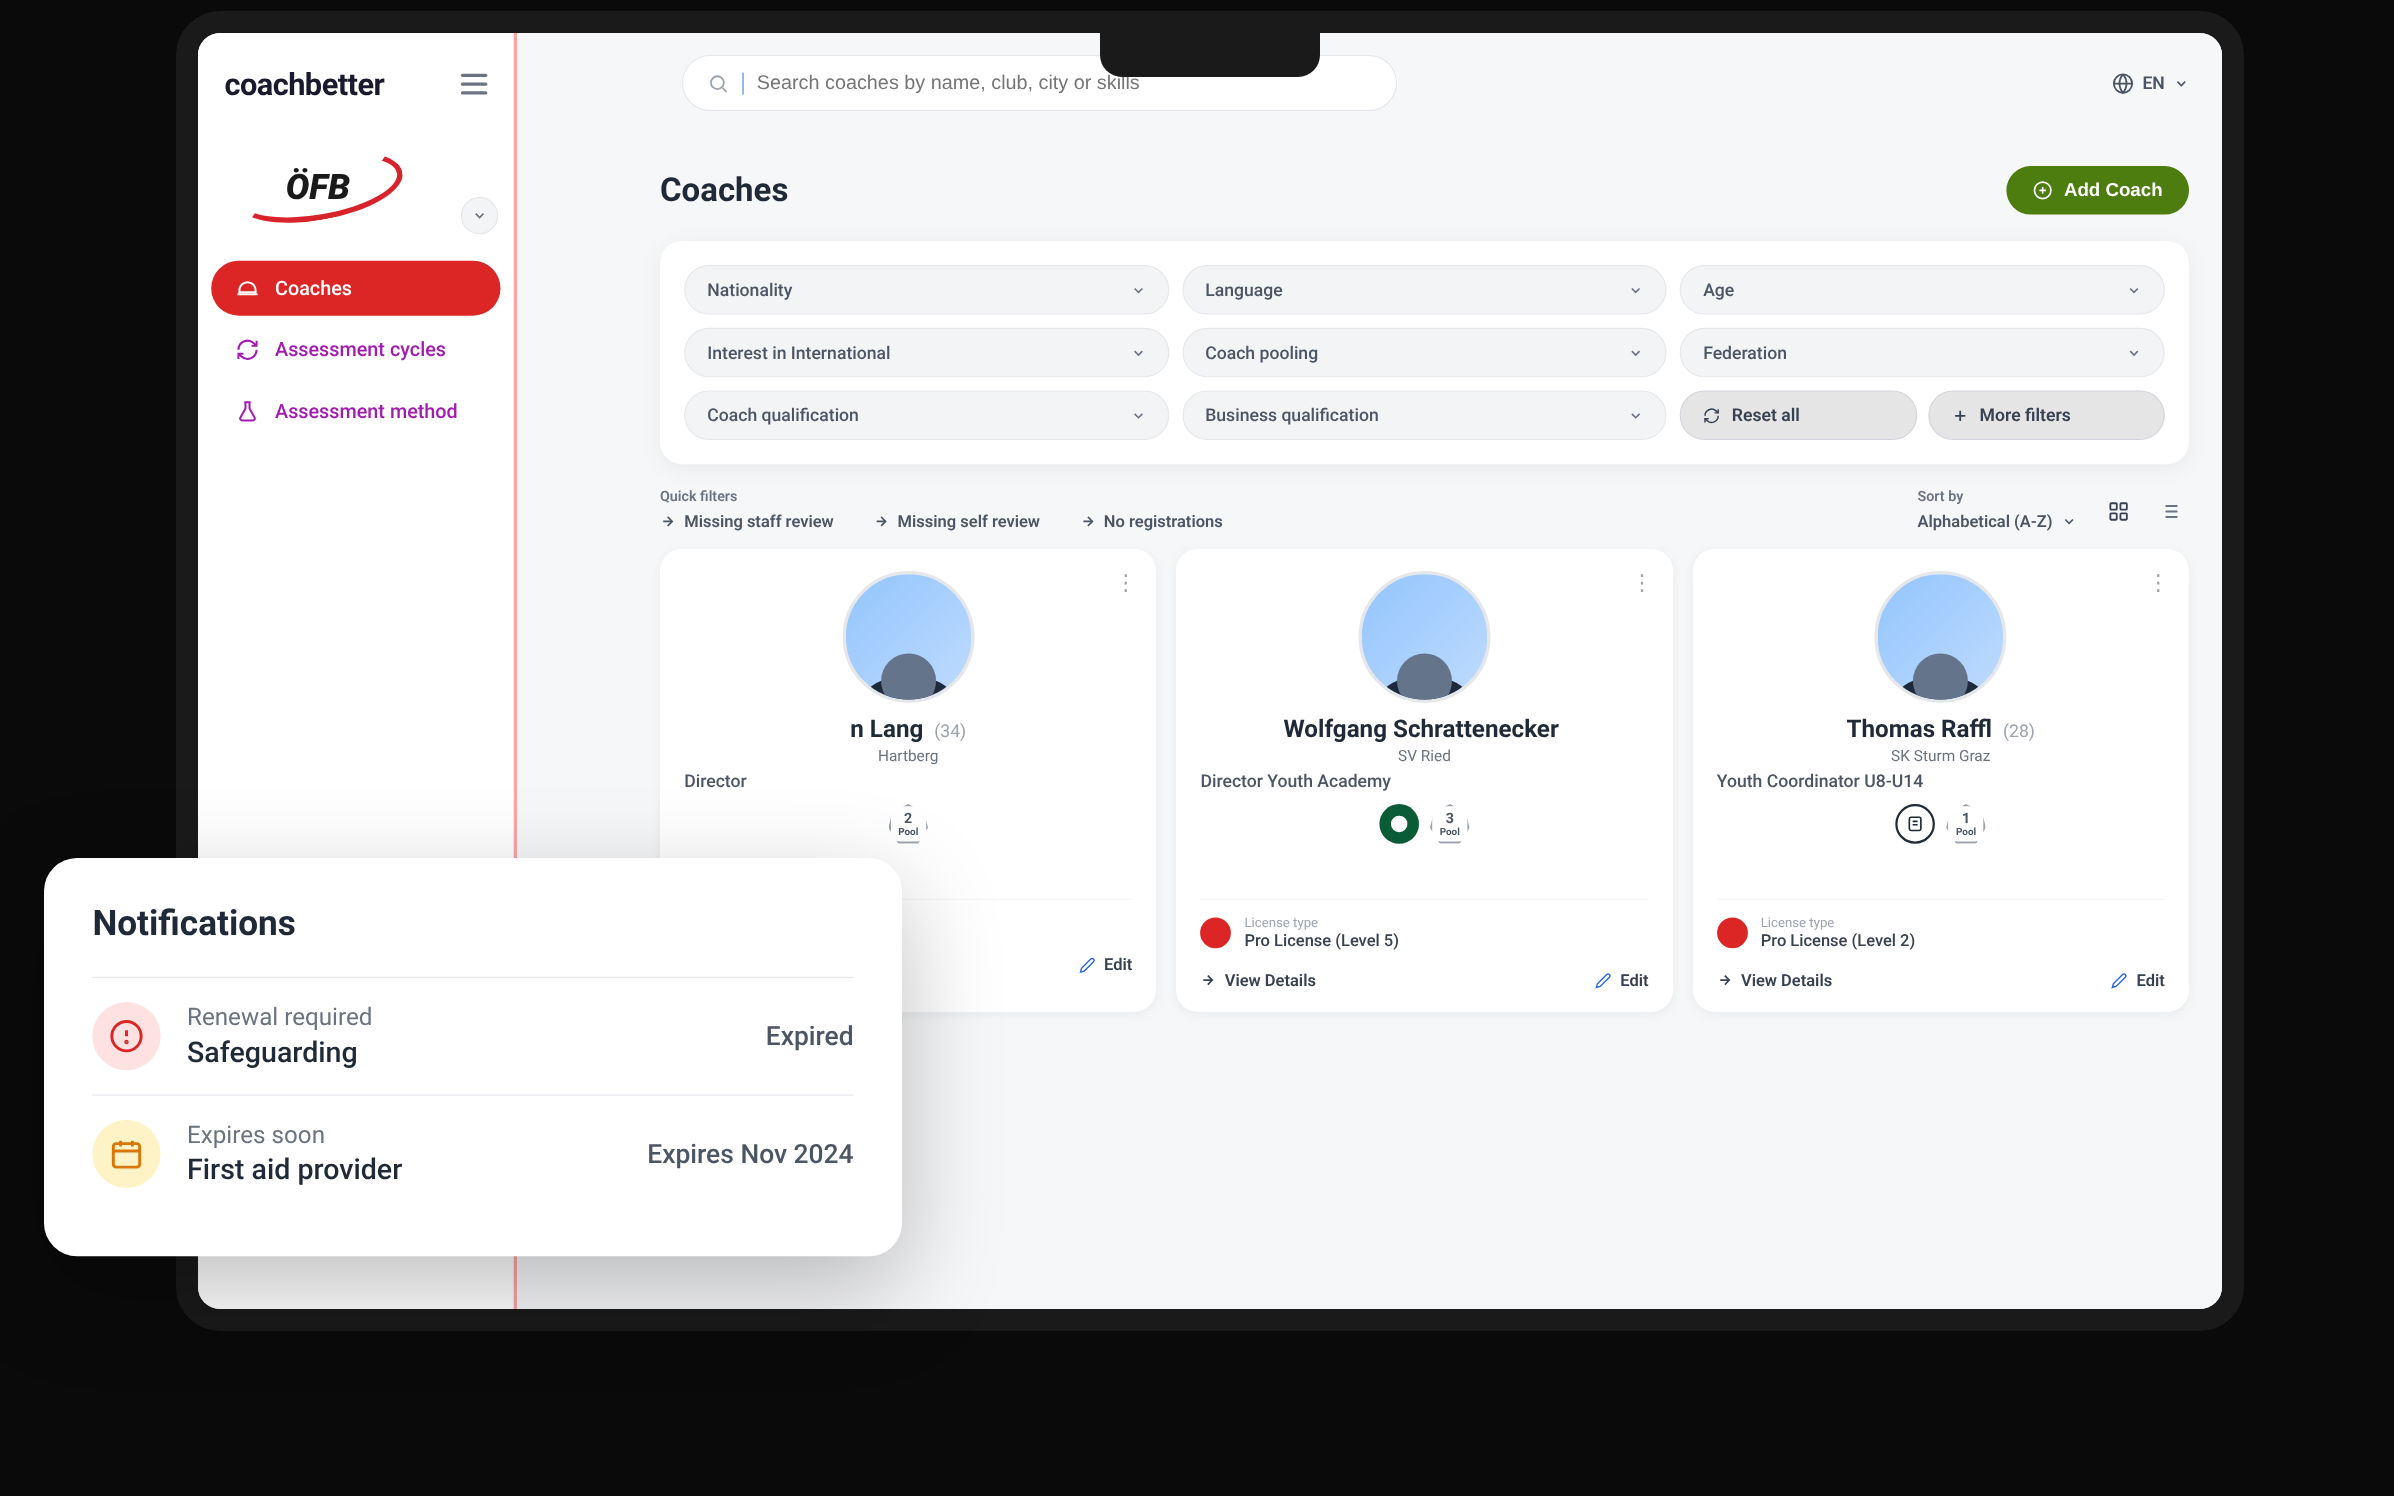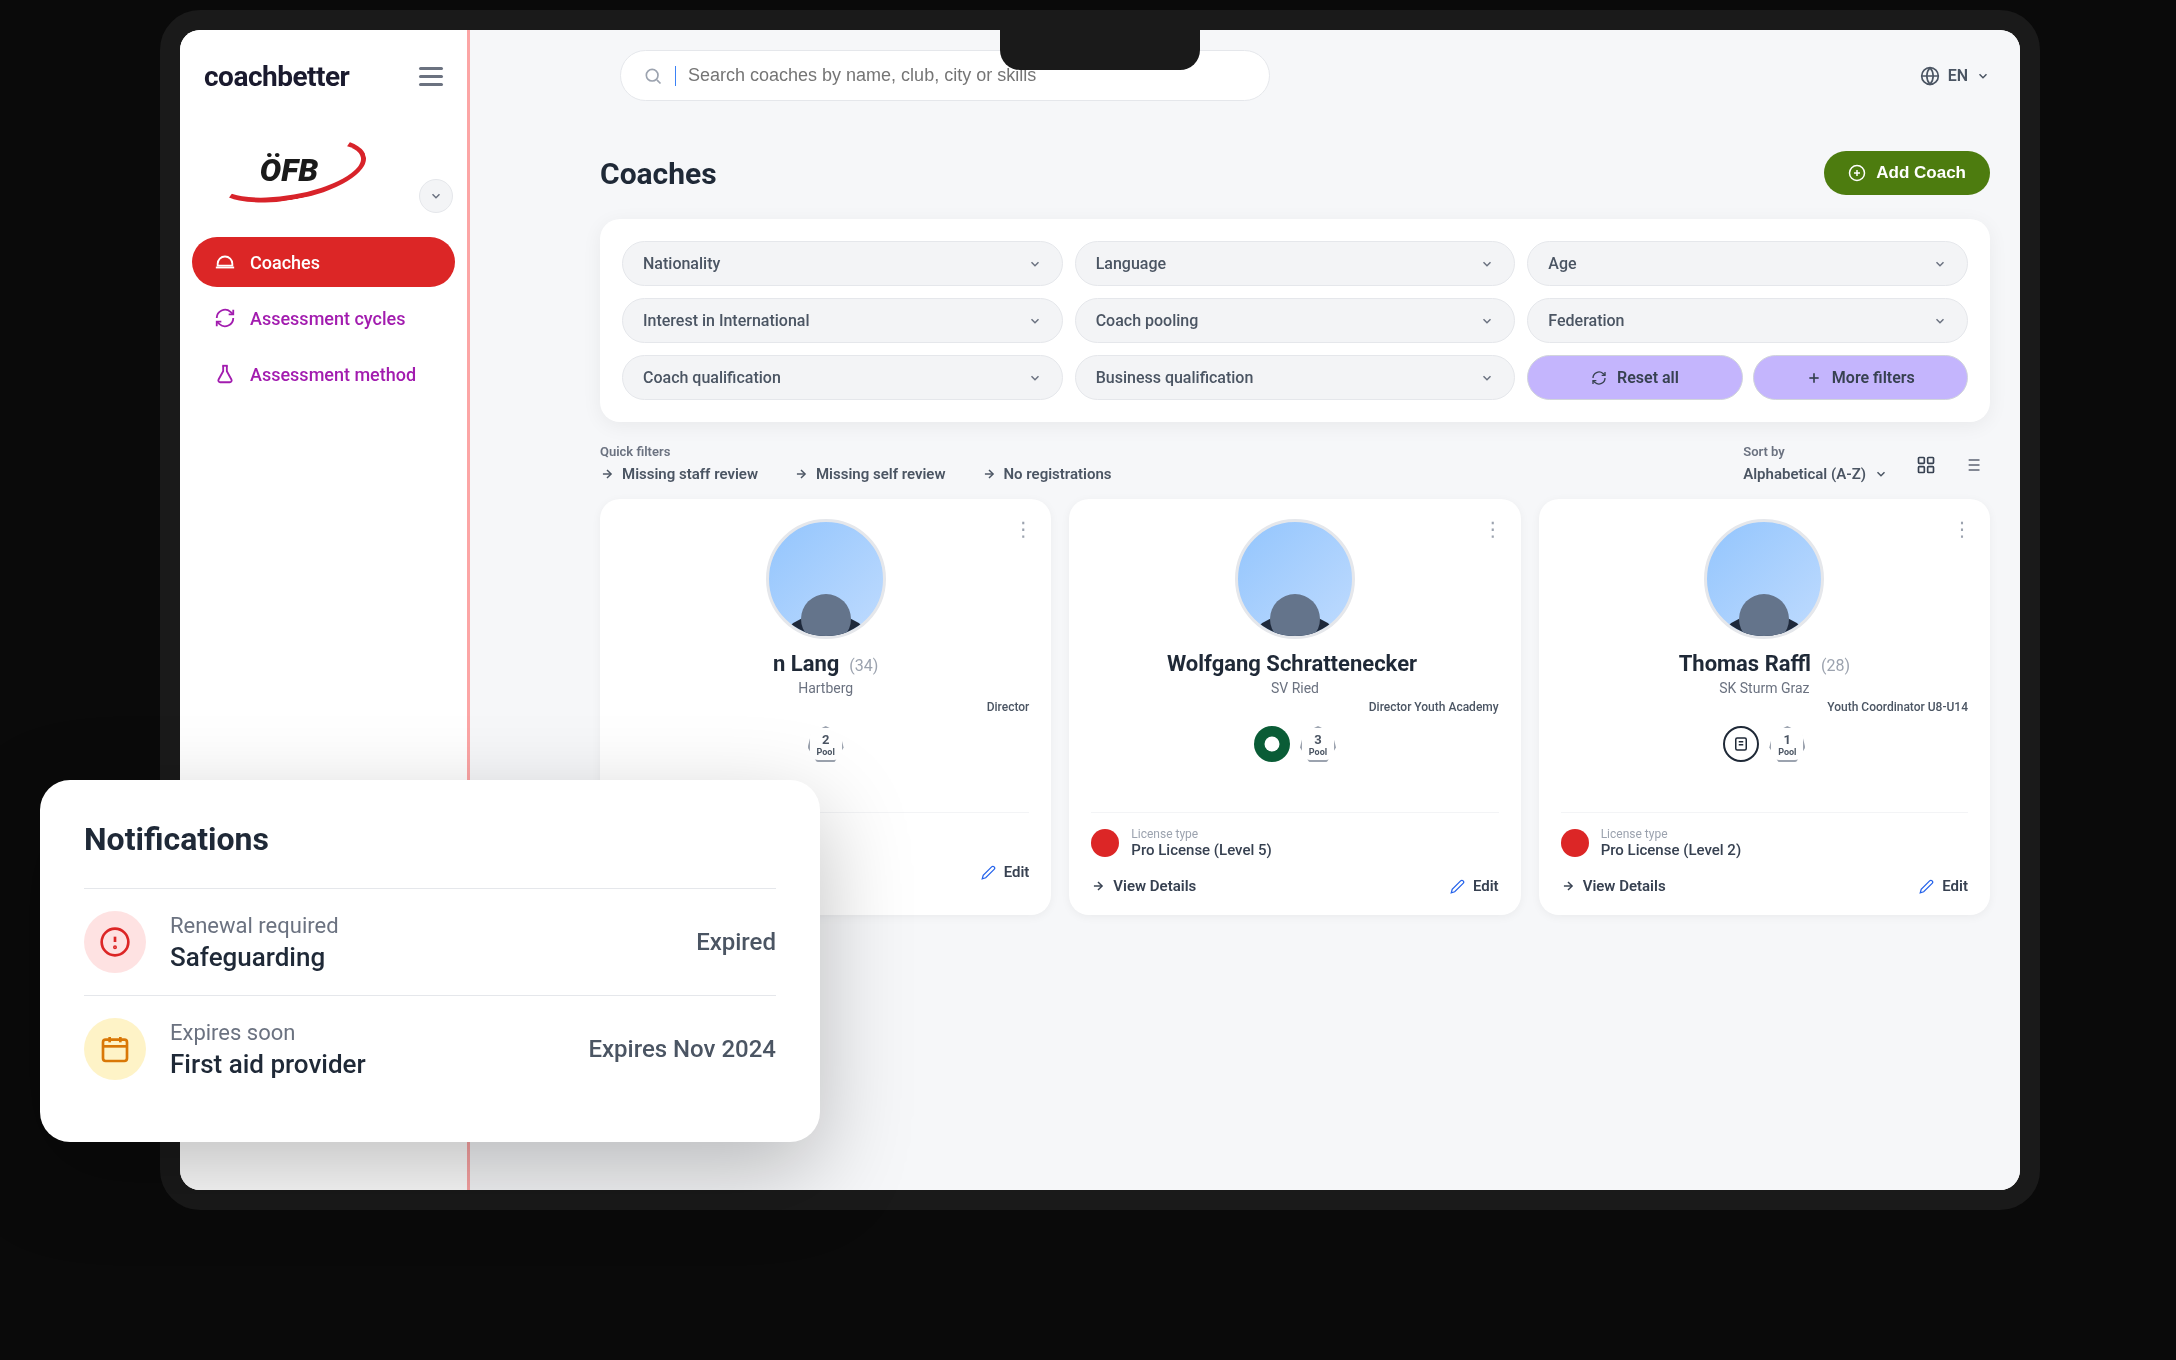--- a/index.html
+++ b/index.html
@@ -240,27 +240,26 @@
   padding: 12px 20px;
   display: flex;
   align-items: center;
   justify-content: space-between;
   color: #4b5563;
   font-size: 16px;
   font-weight: 500;
   cursor: pointer;
 }
 .filter-btn {
-  background: #c4b5fd;
+  background: #e5e5e5;
   border: 1px solid #d1d5db;
   border-radius: 999px;
   padding: 12px 20px;
   display: flex;
   align-items: center;
-  justify-content: center;
   gap: 10px;
   color: #374151;
   font-size: 16px;
   font-weight: 600;
   cursor: pointer;
 }
 .filter-btn-pair {
   display: flex;
   gap: 10px;
 }
@@ -397,22 +396,22 @@
   color: #9ca3af;
   margin-left: 6px;
 }
 .coach-club {
   text-align: center;
   font-size: 14px;
   color: #6b7280;
   margin-bottom: 4px;
 }
 .coach-role {
-  text-align: right;
-  font-size: 12px;
+  text-align: left;
+  font-size: 16px;
   color: #4b5563;
   font-weight: 500;
   margin-bottom: 12px;
 }
 .badges {
   display: flex;
   justify-content: center;
   gap: 10px;
   margin-bottom: 50px;
 }

